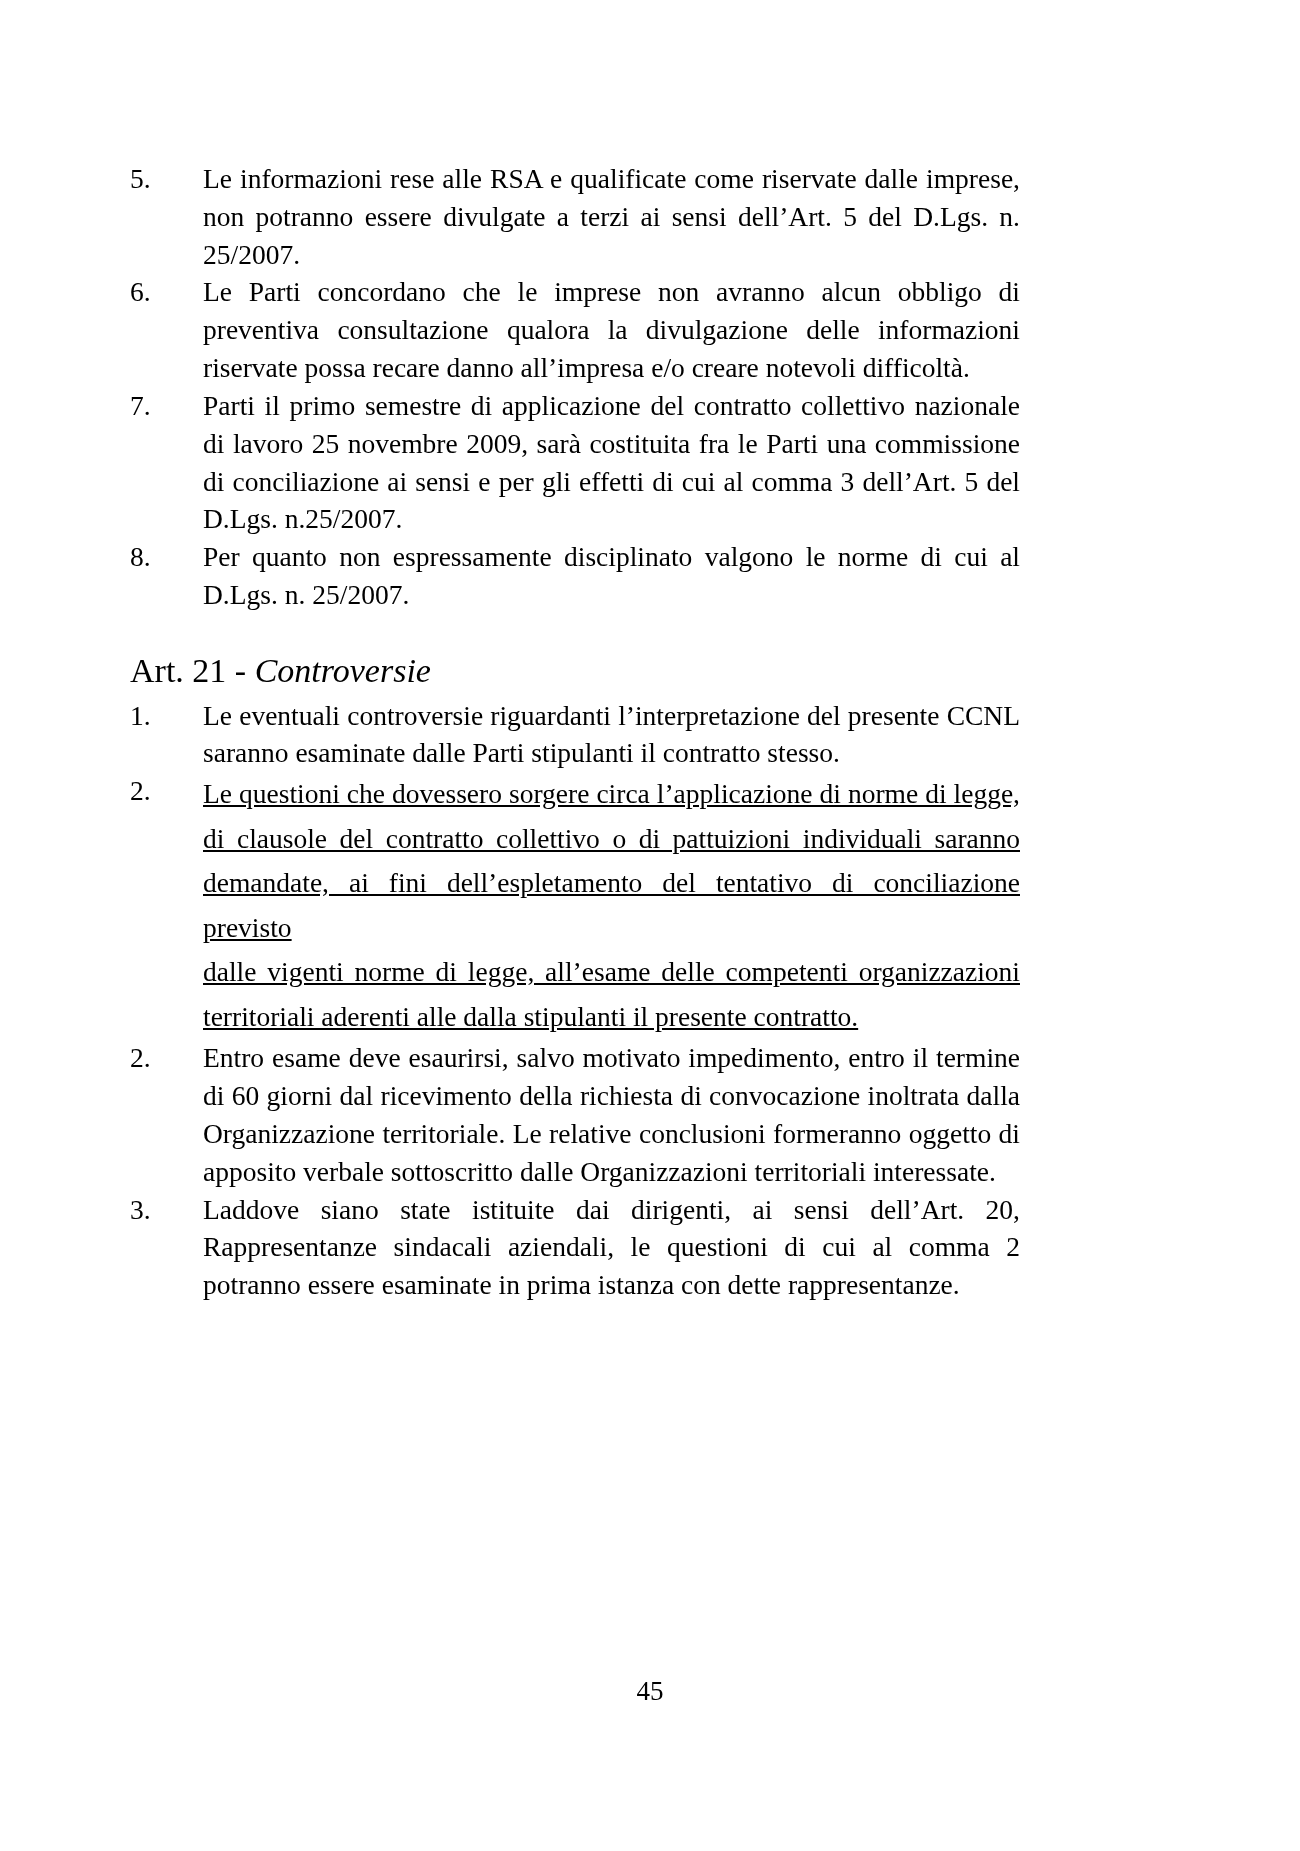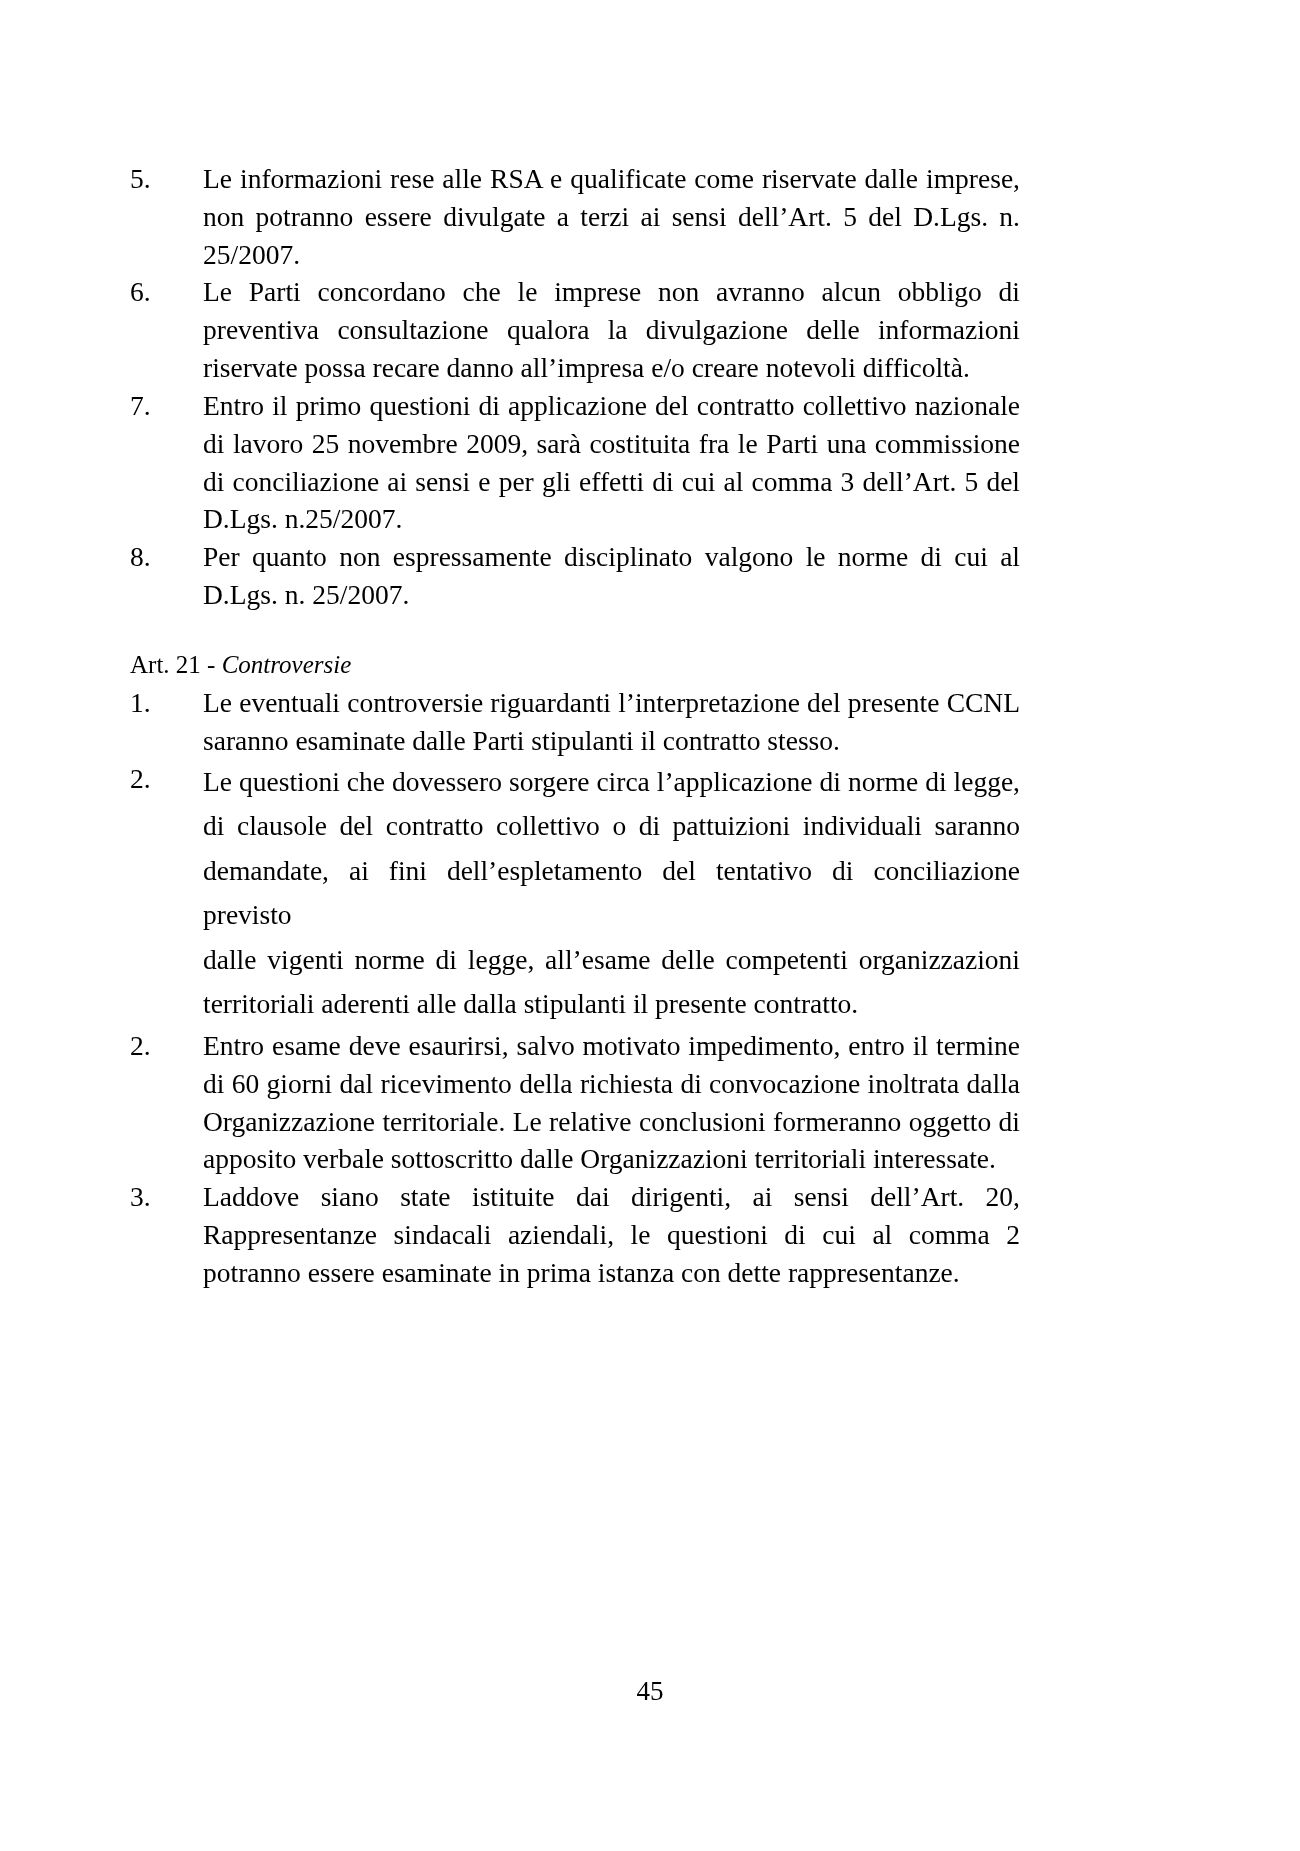--- a/index.html
+++ b/index.html
@@ -59,30 +59,30 @@
     text-align: justify;
     text-align-last: justify;
   }
   .ln.l {
     text-align: right;
     text-align-last: left;
   }
   .spacer-md { height: 34px; }
 
   .heading {
-    font-size: 25px;
+    font-size: 34px;
     line-height: 1.375;
     margin: 0 0 2px 0;
     padding-left: 2px;
   }
   .heading .it {
     font-style: italic;
   }
 
-  .loose .ln { line-height: 1.62; }
+  .loose .ln { line-height: 1.62; text-decoration: underline; }
 
   .page-number {
     position: absolute;
     left: 0;
     right: 0;
     top: 1678px;
     text-align: center;
     font-size: 27px;
     line-height: 1;
   }
@@ -109,21 +109,21 @@
         <span class="body">
           <span class="ln j">Le Parti concordano che le imprese non avranno alcun obbligo di</span>
           <span class="ln j">preventiva consultazione qualora la divulgazione delle informazioni</span>
           <span class="ln l">riservate possa recare danno all’impresa e/o creare notevoli difficoltà.</span>
         </span>
       </li>
 
       <li class="li">
         <span class="marker">7.</span>
         <span class="body">
-          <span class="ln j">Entro il primo questioni di applicazione del contratto collettivo nazionale</span>
+          <span class="ln j">Parti il primo semestre di applicazione del contratto collettivo nazionale</span>
           <span class="ln j">di lavoro 25 novembre 2009, sarà costituita fra le Parti una commissione</span>
           <span class="ln j">di conciliazione ai sensi e per gli effetti di cui al comma 3 dell’Art. 5 del</span>
           <span class="ln l">D.Lgs. n.25/2007.</span>
         </span>
       </li>
 
       <li class="li">
         <span class="marker">8.</span>
         <span class="body">
           <span class="ln j">Per quanto non espressamente disciplinato valgono le norme di cui al</span>

